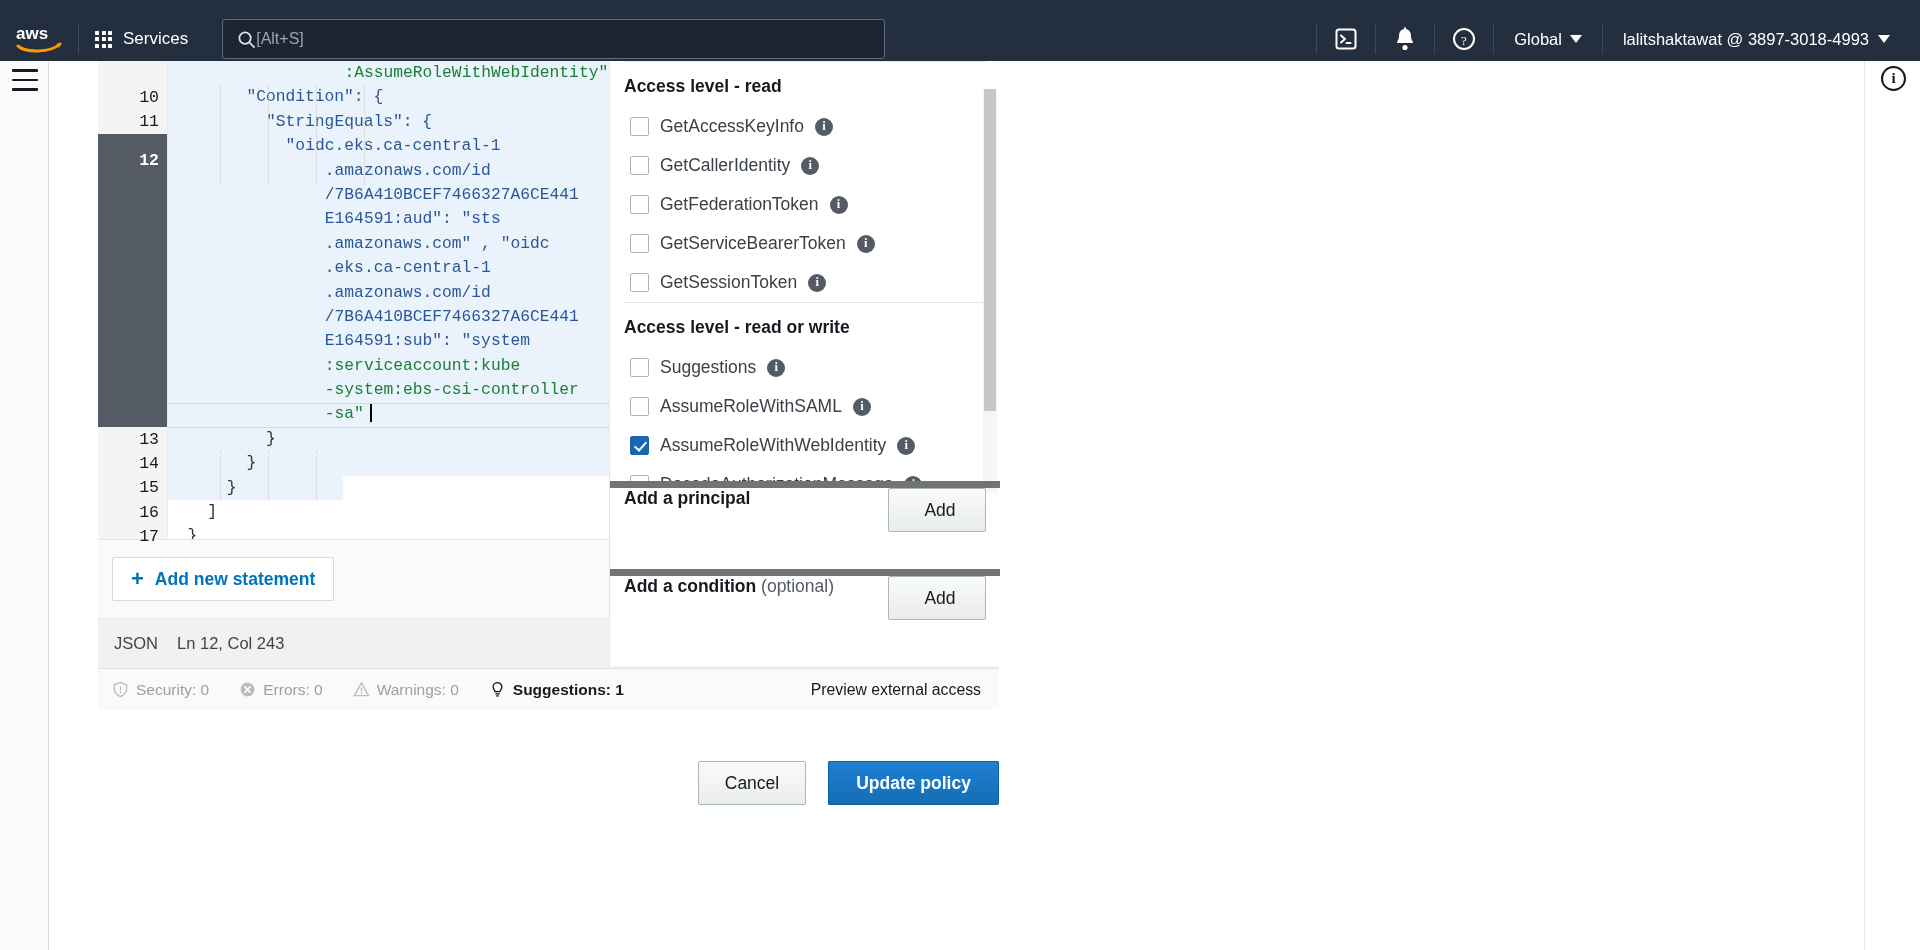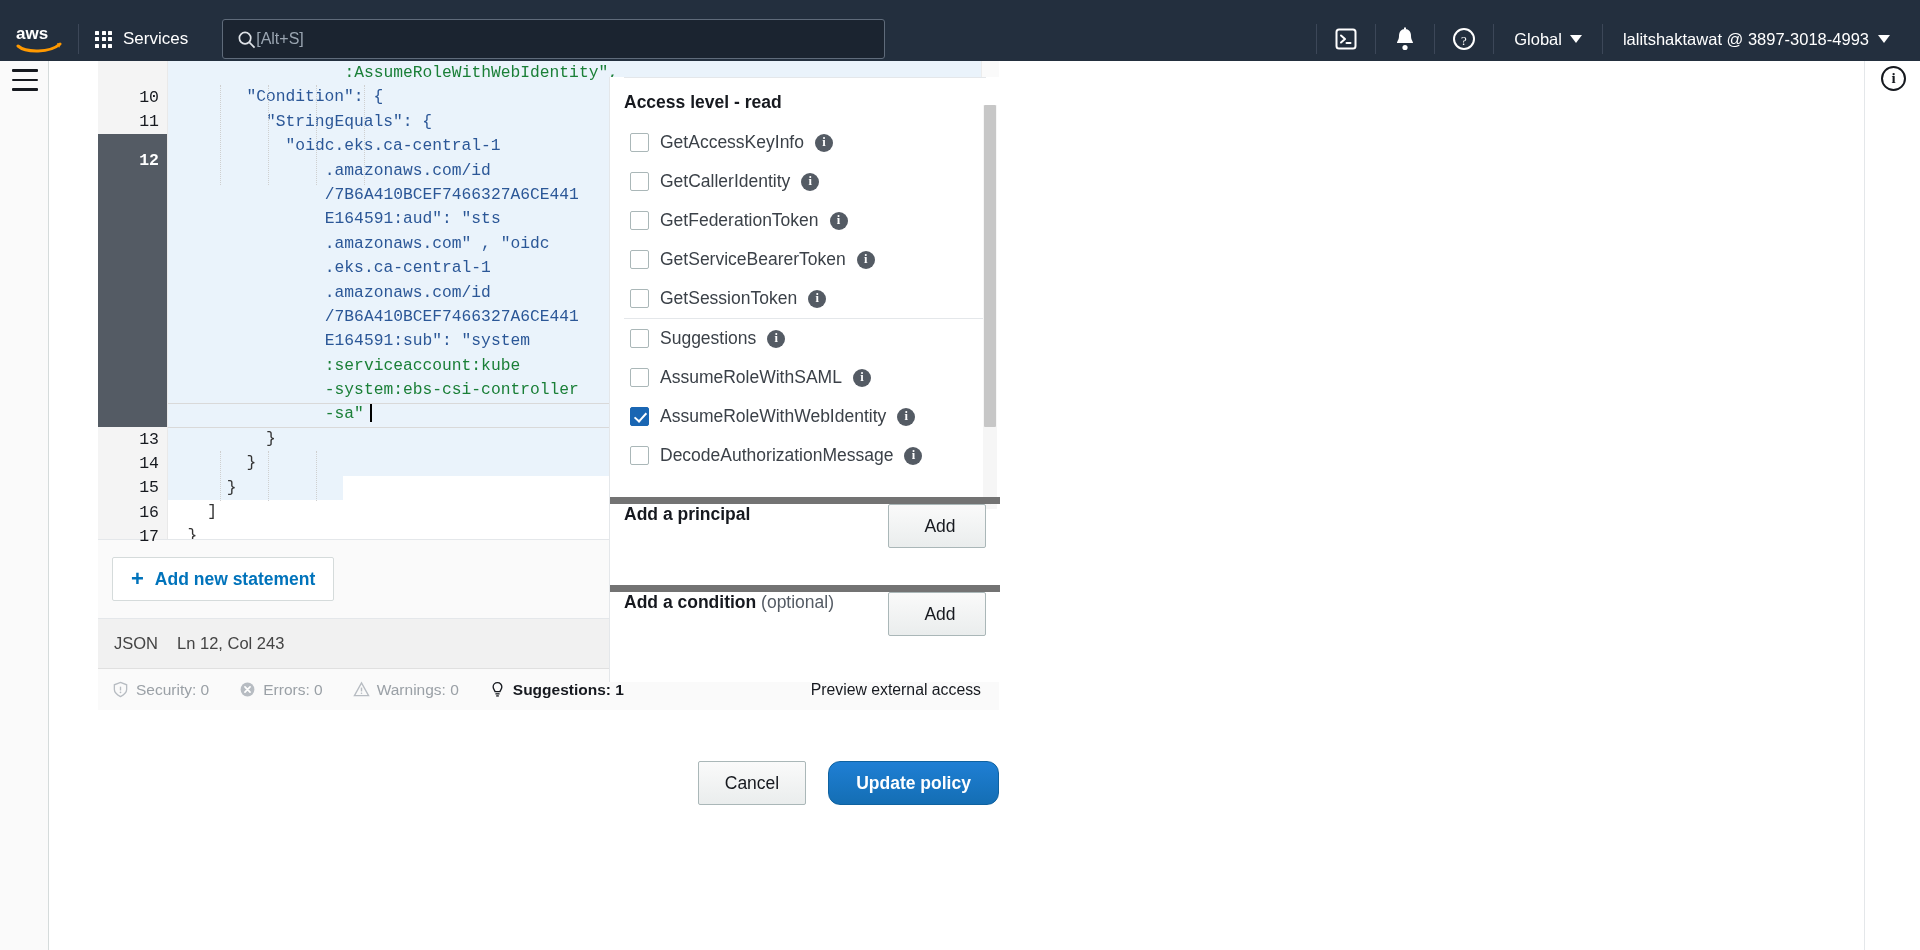--- a/index.html
+++ b/index.html
@@ -250,21 +250,21 @@
   }
   .fb-item { display: flex; align-items: center; gap: 7px; color: #9aa0a6; }
   .fb-item.active { color: #16191f; font-weight: bold; }
   .fb-preview {
     margin-left: auto; color: #16191f; font-size: 15.8px; cursor: pointer;
   }
   .fb-ic { width: 17px; height: 17px; display:block; }
 
   
   .perm-panel {
-    position: absolute; left: 560px; top: 16px;
+    position: absolute; left: 560px; top: 0;
     width: 390px; height: 605px;
     background: #fff;
     border-left: 1px solid #e4e7ea;
   }
   .perm-scroll {
     position: absolute; top: 0; left: 0;
     width: 390px; height: 420px;
     overflow: hidden;
   }
   .perm-inner { padding: 0 14px 0 14px; position: relative; }
@@ -359,21 +359,21 @@
     border: 1px solid #aab7b8;
     border-radius: 2px;
     font-size: 17.5px; color: #16191f;
     cursor: pointer;
     font-family: "Liberation Sans", sans-serif;
   }
   .btn-update {
     width: 171px; height: 44px;
     background: linear-gradient(#1f7fd4, #146eb4);
     border: 1px solid #0f62a0;
-    border-radius: 12px;
+    border-radius: 1px;
     font-size: 17.5px; color: #fff; font-weight: bold;
     cursor: pointer;
     font-family: "Liberation Sans", sans-serif;
   }
 
   
   .page-scroll {
     position: absolute; top: 61px; right: 56px;
     width: 17px; height: 889px;
     background: #fafafa; border-left: 1px solid #ececec;
@@ -621,20 +621,21 @@
             <div class="chk"></div>
             <span class="chk-label">GetServiceBearerToken</span>
             <span class="info-dot">i</span>
           </div>
           <div class="chk-row">
             <div class="chk"></div>
             <span class="chk-label">GetSessionToken</span>
             <span class="info-dot">i</span>
           </div>
           <div class="perm-rule"></div>
+          <div class="perm-head">Access level - read or write</div>
           <div class="chk-row">
             <div class="chk"></div>
             <span class="chk-label">Suggestions</span>
             <span class="info-dot">i</span>
           </div>
           <div class="chk-row">
             <div class="chk"></div>
             <span class="chk-label">AssumeRoleWithSAML</span>
             <span class="info-dot">i</span>
           </div>

